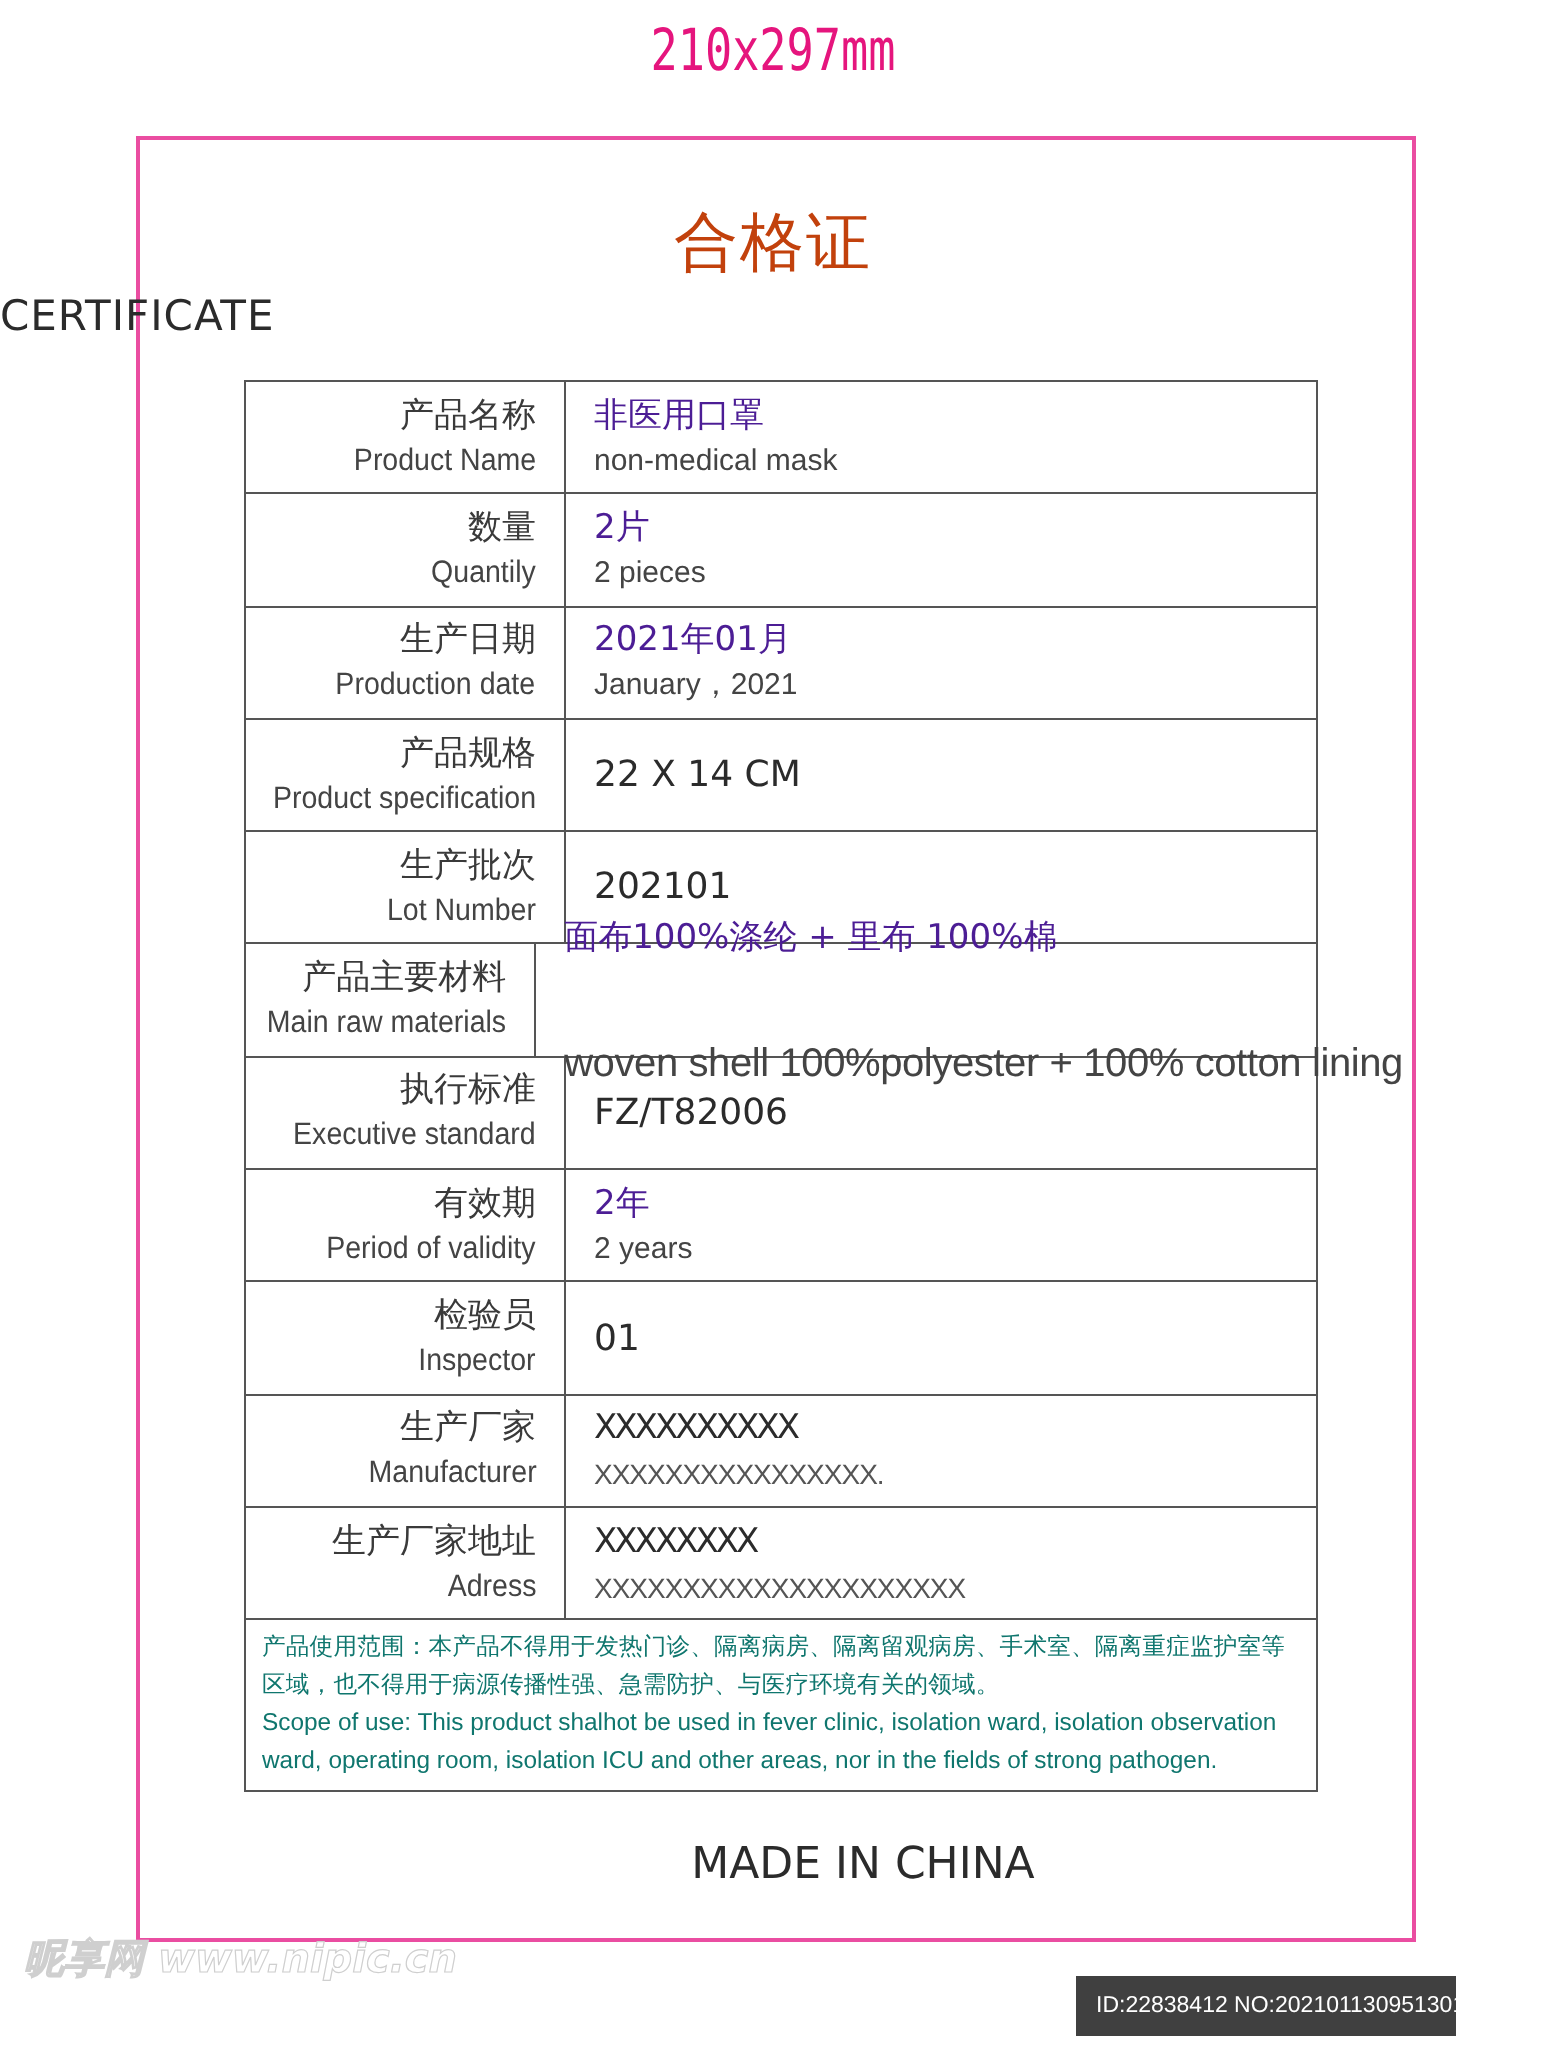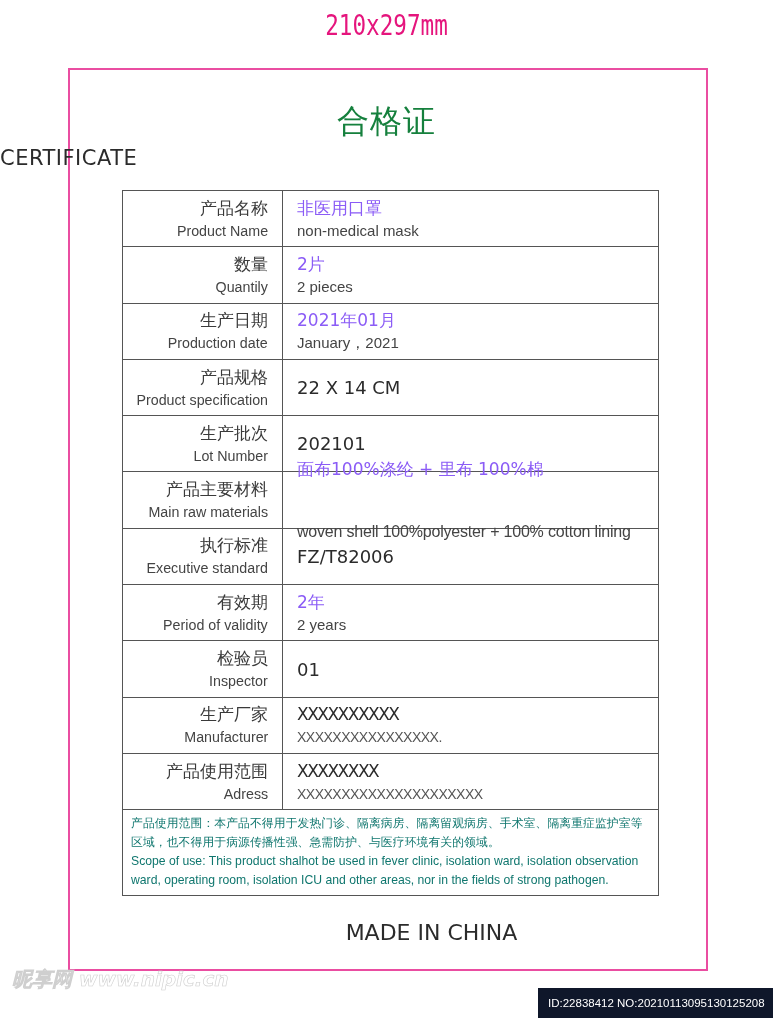--- a/index.html
+++ b/index.html
@@ -14,21 +14,21 @@
     font-family:"DejaVu Sans Mono","Liberation Mono", monospace;
     font-size:29px; color:#e5157d; letter-spacing:0px;
     transform:scaleX(0.78); transform-origin:center;
   }
   .frame {
     position:absolute; left:68px; top:68px; width:640px; height:903px;
     border:2px solid #ea4da1; box-sizing:border-box;
   }
   .title-cn {
     position:absolute; left:0; width:773px; top:100px; text-align:center;
-    font-family:"DejaVu Sans", sans-serif; font-size:32px; color:#15803d;
+    font-family:"DejaVu Sans", sans-serif; font-size:32px; color:#c2410c;
     letter-spacing:1px;
   }
   .title-en {
     position:absolute; left:0; width:773px; top:146px; 
     font-family:"DejaVu Sans", sans-serif; font-size:21px; color:#2b2b2b;
     letter-spacing:0.5px;
   }
   .cert-table {
     position:absolute; left:122px; top:190px; width:537px;
     border:1.5px solid #555; box-sizing:border-box;
@@ -40,41 +40,41 @@
     width:160px; border-right:1.2px solid #555; box-sizing:border-box;
     display:flex; flex-direction:column; justify-content:center; align-items:flex-end;
     padding-right:14px;
   }
   .lbl .cn { font-family:"DejaVu Sans", sans-serif; font-size:17px; color:#3a3a3a; line-height:24px; }
   .lbl .en { font-size:15.5px; color:#444; line-height:22px; transform:scaleX(0.92); transform-origin:right; white-space:nowrap; }
   .val {
     flex:1; display:flex; flex-direction:column; justify-content:center;
     padding-left:14px;
   }
-  .val .cn { font-family:"DejaVu Sans", sans-serif; font-size:17px; color:#8b5cf6; line-height:24px; white-space:nowrap;}
+  .val .cn { font-family:"DejaVu Sans", sans-serif; font-size:17px; color:#4c1d95; line-height:24px; white-space:nowrap;}
   .val .en { font-size:15px; color:#444; line-height:22px; white-space:nowrap; }
   .val .single { font-family:"DejaVu Sans", sans-serif; font-size:18px; color:#2b2b2b; }
   .val .x1 { font-family:"DejaVu Sans", sans-serif; font-size:17px; letter-spacing:-1.5px; color:#2b2b2b; line-height:24px;}
   .val .x2 { font-size:14px; letter-spacing:-0.5px; color:#555; line-height:22px;}
   .scope {
     padding:4px 8px 5px 8px; font-size:12.2px; line-height:19px; color:#0f766e;
   }
   .scope .cn { font-family:"DejaVu Sans", sans-serif; font-size:11.8px; letter-spacing:0.1px; }
   .made {
     position:absolute; left:12px; width:773px; top:920px; text-align:center;
     font-family:"DejaVu Sans", sans-serif; font-size:22px; color:#2b2b2b;padding-left:33px;
   }
   .watermark-left {
     position:absolute; left:12px; top:966px; font-size:20px; color:#e6e6e6;
     font-family:"DejaVu Sans", sans-serif; font-style:italic; font-weight:bold;
     -webkit-text-stroke:0.6px #cfcfcf; color:transparent;
   }
   .watermark-right {
-    position:absolute; left:538px; top:988px; width:235px; height:30px;
-    background:#0f172a; color:#ffffff; font-size:11.5px; line-height:30px;
+    position:absolute; left:538px; top:988px; width:190px; height:30px;
+    background:#404040; color:#ffffff; font-size:11.5px; line-height:30px;
     padding-left:10px; box-sizing:border-box; white-space:nowrap;
   }
 </style>
 </head>
 <body>
 
 <div class="dims">210x297mm</div>
 
 <div class="frame"></div>
 
@@ -136,21 +136,21 @@
     </div>
   </div>
 
   <div class="row">
     <div class="lbl">
       <span class="cn">产品主要材料</span>
       <span class="en">Main raw materials</span>
     </div>
     <div class="val">
       <span class="cn">面布100%涤纶 + 里布 100%棉</span>
-      <span class="en" style="font-size:16px;letter-spacing:-0.2px;margin-top:40px;">woven shell 100%polyester + 100% cotton lining</span>
+      <span class="en" style="font-size:20px;letter-spacing:-0.2px;margin-top:40px;">woven shell 100%polyester + 100% cotton lining</span>
     </div>
   </div>
 
   <div class="row">
     <div class="lbl">
       <span class="cn">执行标准</span>
       <span class="en">Executive standard</span>
     </div>
     <div class="val">
       <span class="single">FZ/T82006</span>
@@ -184,21 +184,21 @@
       <span class="en">Manufacturer</span>
     </div>
     <div class="val">
       <span class="x1">XXXXXXXXXX</span>
       <span class="x2">XXXXXXXXXXXXXXXX.</span>
     </div>
   </div>
 
   <div class="row">
     <div class="lbl">
-      <span class="cn">产品使用范围</span>
+      <span class="cn">生产厂家地址</span>
       <span class="en">Adress</span>
     </div>
     <div class="val">
       <span class="x1">XXXXXXXX</span>
       <span class="x2">XXXXXXXXXXXXXXXXXXXXX</span>
     </div>
   </div>
 
   <div class="scope">
     <div class="cn">产品使用范围：本产品不得用于发热门诊、隔离病房、隔离留观病房、手术室、隔离重症监护室等区域，也不得用于病源传播性强、急需防护、与医疗环境有关的领域。</div>

